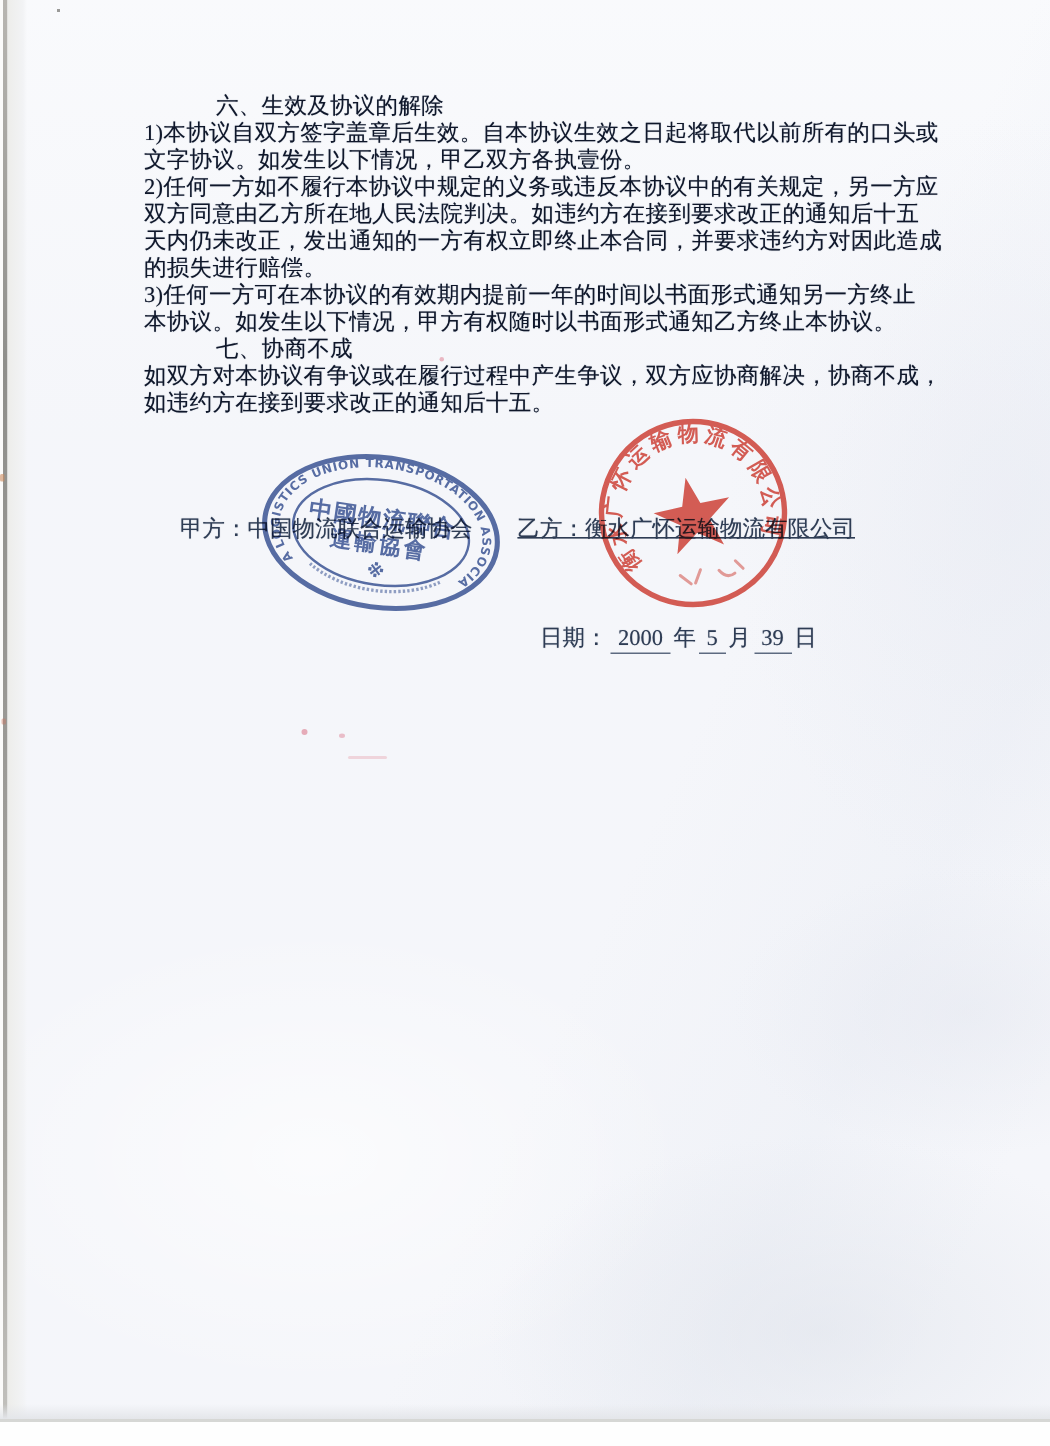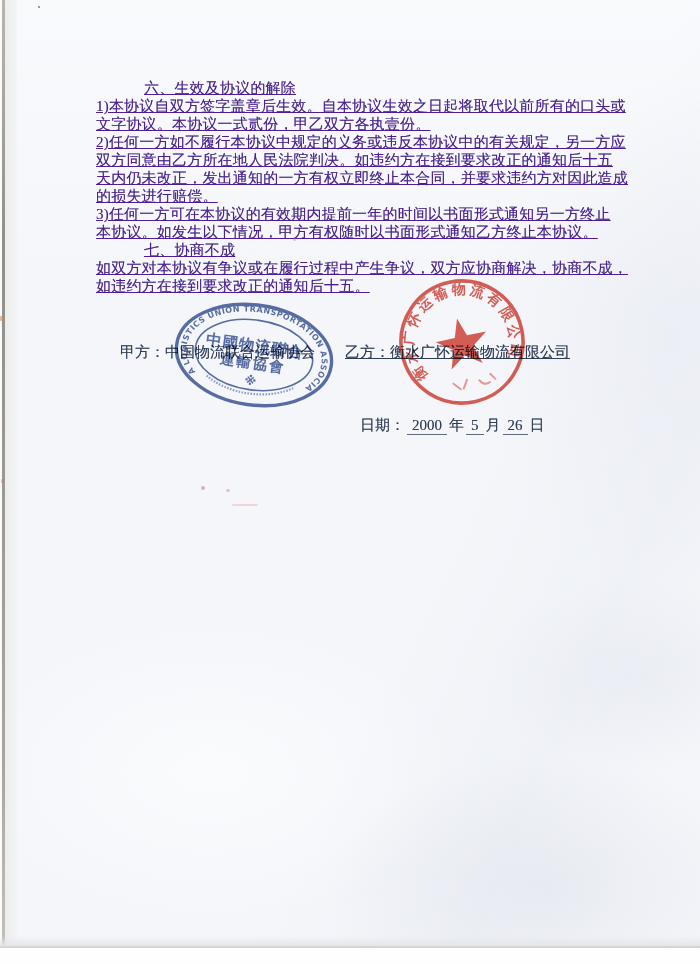--- a/index.html
+++ b/index.html
@@ -26,25 +26,24 @@
   .edge-left-strip{position:absolute;left:5px;top:0;width:13px;height:100%;
     background:linear-gradient(90deg,#ededea,#f2f3f5 80%,rgba(245,246,250,0));}
   .edge-bottom-shadow{position:absolute;left:0;top:936px;width:100%;height:10px;
     background:linear-gradient(180deg,rgba(232,234,238,0),#e4e6ea);}
   .edge-bottom-line{position:absolute;left:0;top:946px;width:100%;height:2px;background:#d6d7d5;}
   .edge-bottom-white{position:absolute;left:0;top:948px;width:100%;height:16px;background:#fefefe;}
   .corner-speck{position:absolute;left:38px;top:6px;width:2px;height:2px;background:#9a9a98;}
 
   
   .body-text{
-    position:absolute;left:96px;top:79px;width:530px;
-    font-size:15px;line-height:18px;color:#4c1d95;
+    position:absolute;left:96px;top:62px;width:530px;
+    font-size:15px;line-height:18px;color:#0f172a;
     text-shadow:0 0 .6px rgba(44,60,88,.55);
     letter-spacing:.2px;
-    text-decoration:underline;
   }
   .bl{white-space:nowrap;height:18px;}
   .bl.indent{padding-left:48px;}
 
   .sig-row{position:absolute;top:343px;left:0;width:100%;font-size:15px;color:#2e3c54;
     text-shadow:0 0 .6px rgba(44,60,88,.5);}
   .party-a{position:absolute;left:120px;white-space:nowrap;}
   .party-b{position:absolute;left:345px;white-space:nowrap;text-decoration:underline;}
 
   .date-row{position:absolute;top:416px;left:360px;font-size:15px;color:#2e3c54;white-space:nowrap;
@@ -77,21 +76,21 @@
   <div class="edge-left-dark"></div>
   <div class="edge-left-strip"></div>
   <div class="edge-bottom-shadow"></div>
   <div class="edge-bottom-line"></div>
   <div class="edge-bottom-white"></div>
   <div class="corner-speck"></div>
 
   <div class="body-text">
     <div class="bl indent">六、生效及协议的解除</div>
     <div class="bl">1)本协议自双方签字盖章后生效。自本协议生效之日起将取代以前所有的口头或</div>
-    <div class="bl">文字协议。本协议一式贰份，甲乙双方各执壹份。</div>
+    <div class="bl">文字协议。如发生以下情况，甲乙双方各执壹份。</div>
     <div class="bl">2)任何一方如不履行本协议中规定的义务或违反本协议中的有关规定，另一方应</div>
     <div class="bl">双方同意由乙方所在地人民法院判决。如违约方在接到要求改正的通知后十五</div>
     <div class="bl">天内仍未改正，发出通知的一方有权立即终止本合同，并要求违约方对因此造成</div>
     <div class="bl">的损失进行赔偿。</div>
     <div class="bl">3)任何一方可在本协议的有效期内提前一年的时间以书面形式通知另一方终止</div>
     <div class="bl">本协议。如发生以下情况，甲方有权随时以书面形式通知乙方终止本协议。</div>
     <div class="bl indent">七、协商不成</div>
     <div class="bl">如双方对本协议有争议或在履行过程中产生争议，双方应协商解决，协商不成，</div>
     <div class="bl">如违约方在接到要求改正的通知后十五。</div>
   </div>
@@ -99,21 +98,21 @@
   <div class="sig-row">
     <div class="party-a">
       <span>甲方：</span><span>中国物流联合运输协会</span>
     </div>
     <div class="party-b">
       <span>乙方：</span><span>衡水广怀运输物流有限公司</span>
     </div>
   </div>
 
   <div class="date-row">
-    <span>日期：</span><span class="u">2000</span><span>年</span><span class="u">5</span><span>月</span><span class="u">26</span><span>日</span>
+    <span>日期：</span><span class="u">2000</span><span>年</span><span class="u">5</span><span>月</span><span class="u">39</span><span>日</span>
   </div>
 
   <div class="stamp stamp-blue">
     <svg width="192" height="132" viewBox="0 0 192 132">
       <defs>
         <path id="blueArcTop" d="M 40.3,90.7 A 68,43 0 1 1 151.7,90.7" fill="none"></path>
         <path id="blueArcBottom" d="M 44,88 A 64,40 0 0 0 148,88" fill="none"></path>
       </defs>
       <ellipse cx="96" cy="66" rx="78" ry="50" fill="none" stroke="#3d5796" stroke-width="3.4"></ellipse>
       <ellipse cx="96" cy="66" rx="59" ry="35" fill="none" stroke="#3d5796" stroke-width="1.6"></ellipse>

